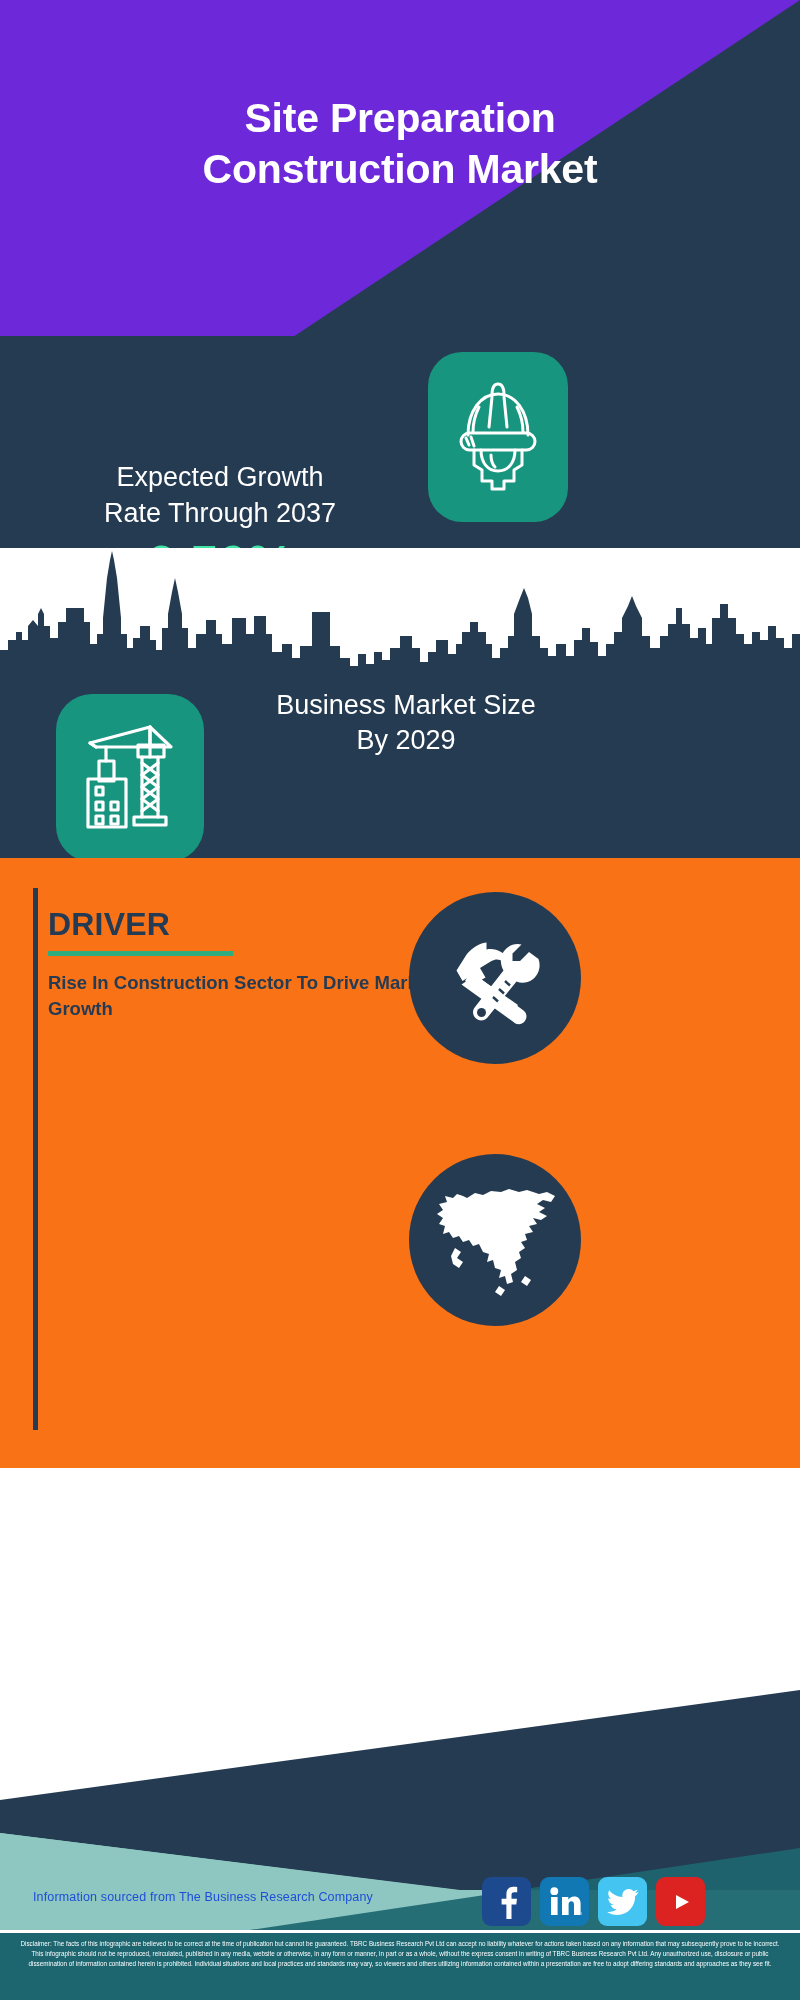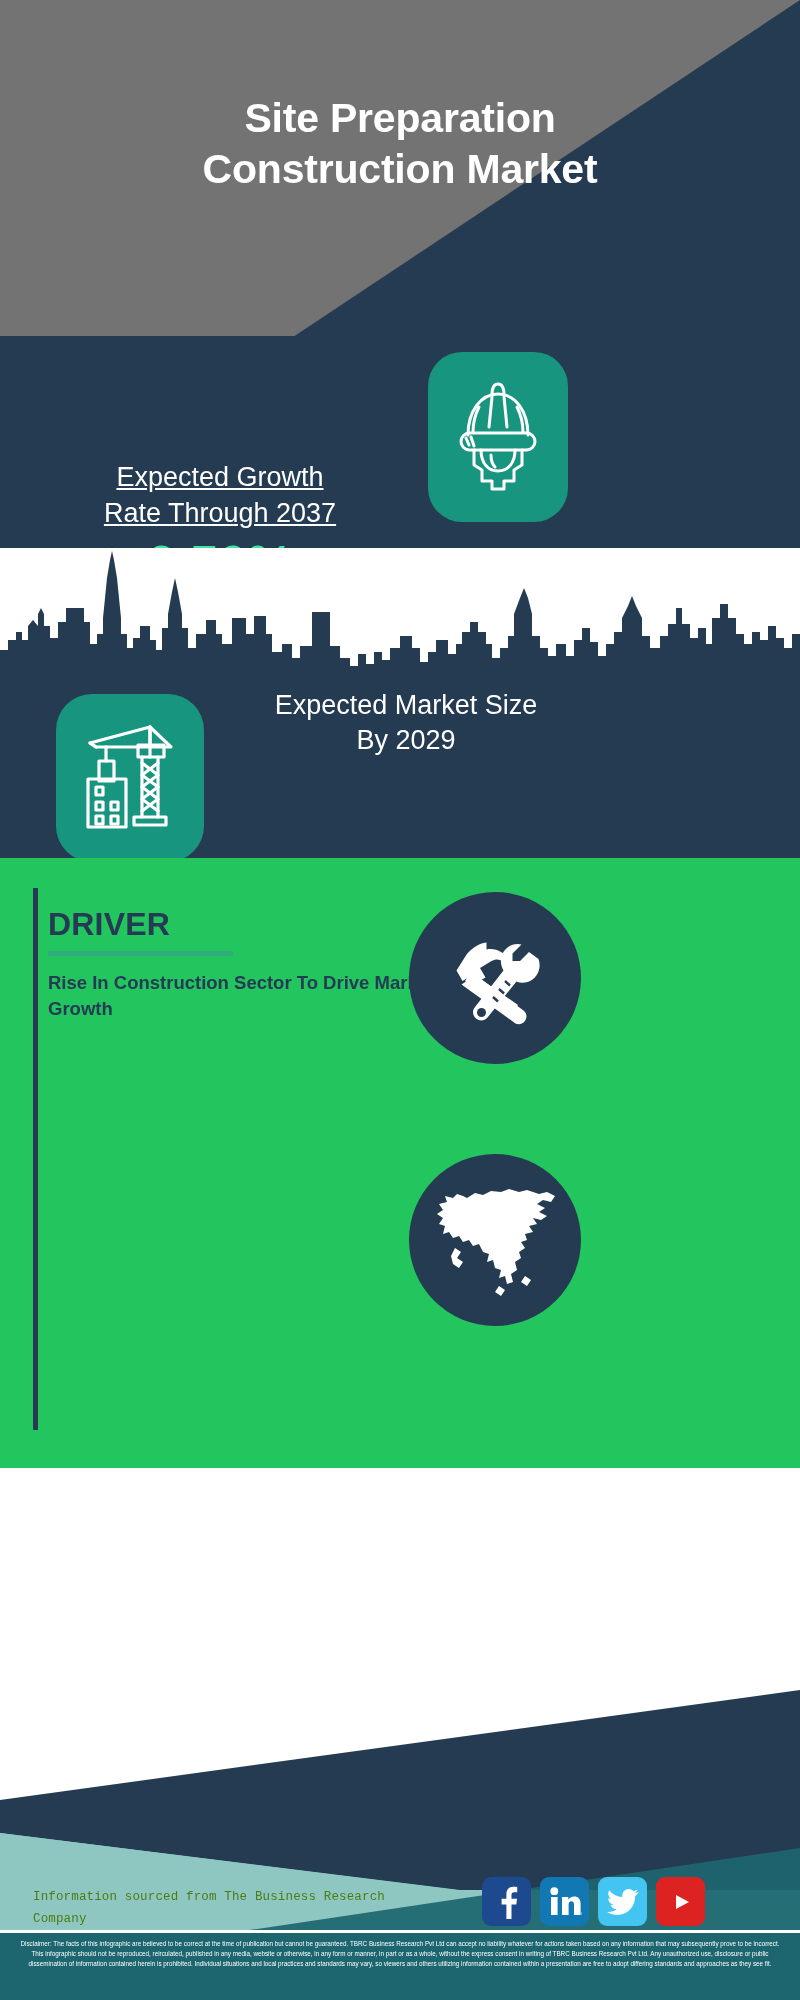--- a/index.html
+++ b/index.html
@@ -8,42 +8,42 @@
     font-family:"Liberation Sans", sans-serif;
     background:#ffffff;
     position:relative;
     overflow:hidden;
   }
   .page { position:relative; width:800px; height:2000px; overflow:hidden; background:#fff; }
 
   
   .header {
     position:absolute; left:0; top:0; width:800px; height:347px;
-    background:#737373; overflow:hidden;
+    background:#6d28d9; overflow:hidden;
   }
   .header-diag {
     position:absolute; left:0; top:0; width:800px; height:347px;
   }
   .header-title {
     position:absolute; left:0; top:0; width:800px; height:347px;
     display:flex; flex-direction:column; align-items:center; justify-content:center;
     color:#ffffff; font-size:41px; font-weight:bold; line-height:1.23;
     text-align:center; letter-spacing:-0.2px;
     padding-bottom:60px;
   }
 
   
   .band-white {
     position:absolute; left:0; top:347px; width:800px; height:85px; background:#ffffff;
     overflow:hidden;
   }
   .band-tri { position:absolute; left:0; top:0; width:300px; height:85px; }
   .growth-text {
     position:absolute; left:20px; top:460px; width:400px;
-    text-align:center; color:#ffffff;text-decoration:underline;
+    text-align:center; color:#ffffff;
   }
   .growth-label { font-size:27px; line-height:1.32; font-weight:normal; }
   .growth-value { font-size:52px; font-weight:bold; color:#3fe5a4; margin-top:6px; line-height:1.05; }
   .growth-icon {
     position:absolute; left:428px; top:352px; width:140px; height:170px;
     background:#18957f; border-radius:34px;
     display:flex; align-items:center; justify-content:center;
   }
 
   
@@ -69,21 +69,21 @@
     background:#18957f; border-radius:36px;
     display:flex; align-items:center; justify-content:center;
   }
   .market-text {
     position:absolute; left:226px; top:22px; width:360px; text-align:center; color:#fff;
   }
   .market-label { font-size:27px; line-height:1.3; }
   .market-value { font-size:53px; font-weight:bold; color:#3fe5a4; line-height:1.08; margin-top:2px; }
 
   
-  .cards { position:absolute; left:0; top:858px; width:800px; height:610px; background:#22c55e; }
+  .cards { position:absolute; left:0; top:858px; width:800px; height:610px; background:#f97316; }
 
   .card { position:absolute; left:0; width:800px; }
   .card-rule {
     position:absolute; left:33px; top:0; width:5px; background:#253b52;
   }
   .card-body { position:absolute; left:48px; top:0; width:420px; }
   .card-heading {
     color:#243b53; font-weight:bold; letter-spacing:0.2px;
   }
   .card-underline {
@@ -94,22 +94,22 @@
   .card-circle {
     position:absolute; border-radius:50%; background:#253b52;
     display:flex; align-items:center; justify-content:center;
   }
 
   
   .footer { position:absolute; left:0; top:1468px; width:800px; height:532px; overflow:hidden; }
   .footer-shapes { position:absolute; left:0; top:0; width:800px; height:532px; }
 
   .footer-credit {
-    position:absolute; left:33px; top:1887px; width:360px; color:#4d7c0f;
-    font-size:12.5px; line-height:1.72; letter-spacing:0.15px;font-family:Liberation Mono, monospace;
+    position:absolute; left:33px; top:1887px; width:360px; color:#1d4ed8;
+    font-size:12.5px; line-height:1.72; letter-spacing:0.15px;
   }
   .social-row {
     position:absolute; left:482px; top:1877px; display:flex; gap:9px;
   }
   .social {
     width:49px; height:49px; border-radius:9px;
     display:flex; align-items:center; justify-content:center;
   }
   .disclaimer {
     position:absolute; left:0; top:1933px; width:800px; height:67px;
@@ -210,21 +210,21 @@
           <rect x="12" y="62" width="38" height="48"></rect>
           <rect x="20" y="70" width="7" height="8"></rect>
           <rect x="20" y="85" width="7" height="8"></rect>
           <rect x="35" y="85" width="7" height="8"></rect>
           <rect x="20" y="99" width="7" height="8"></rect>
           <rect x="35" y="99" width="7" height="8"></rect>
         </g>
       </svg>
     </div>
     <div class="market-text">
-      <div class="market-label">Expected Market Size</div>
+      <div class="market-label">Business Market Size</div>
       <div class="market-label">By 2029</div>
     </div>
   </div>
 
   <div class="cards">
 
     <div class="card" style="top:30px; height:272px;">
       <div class="card-rule" style="height:272px;"></div>
       <div class="card-body" style="top:18px;">
         <div class="card-heading" style="font-size:32px;">DRIVER</div>

